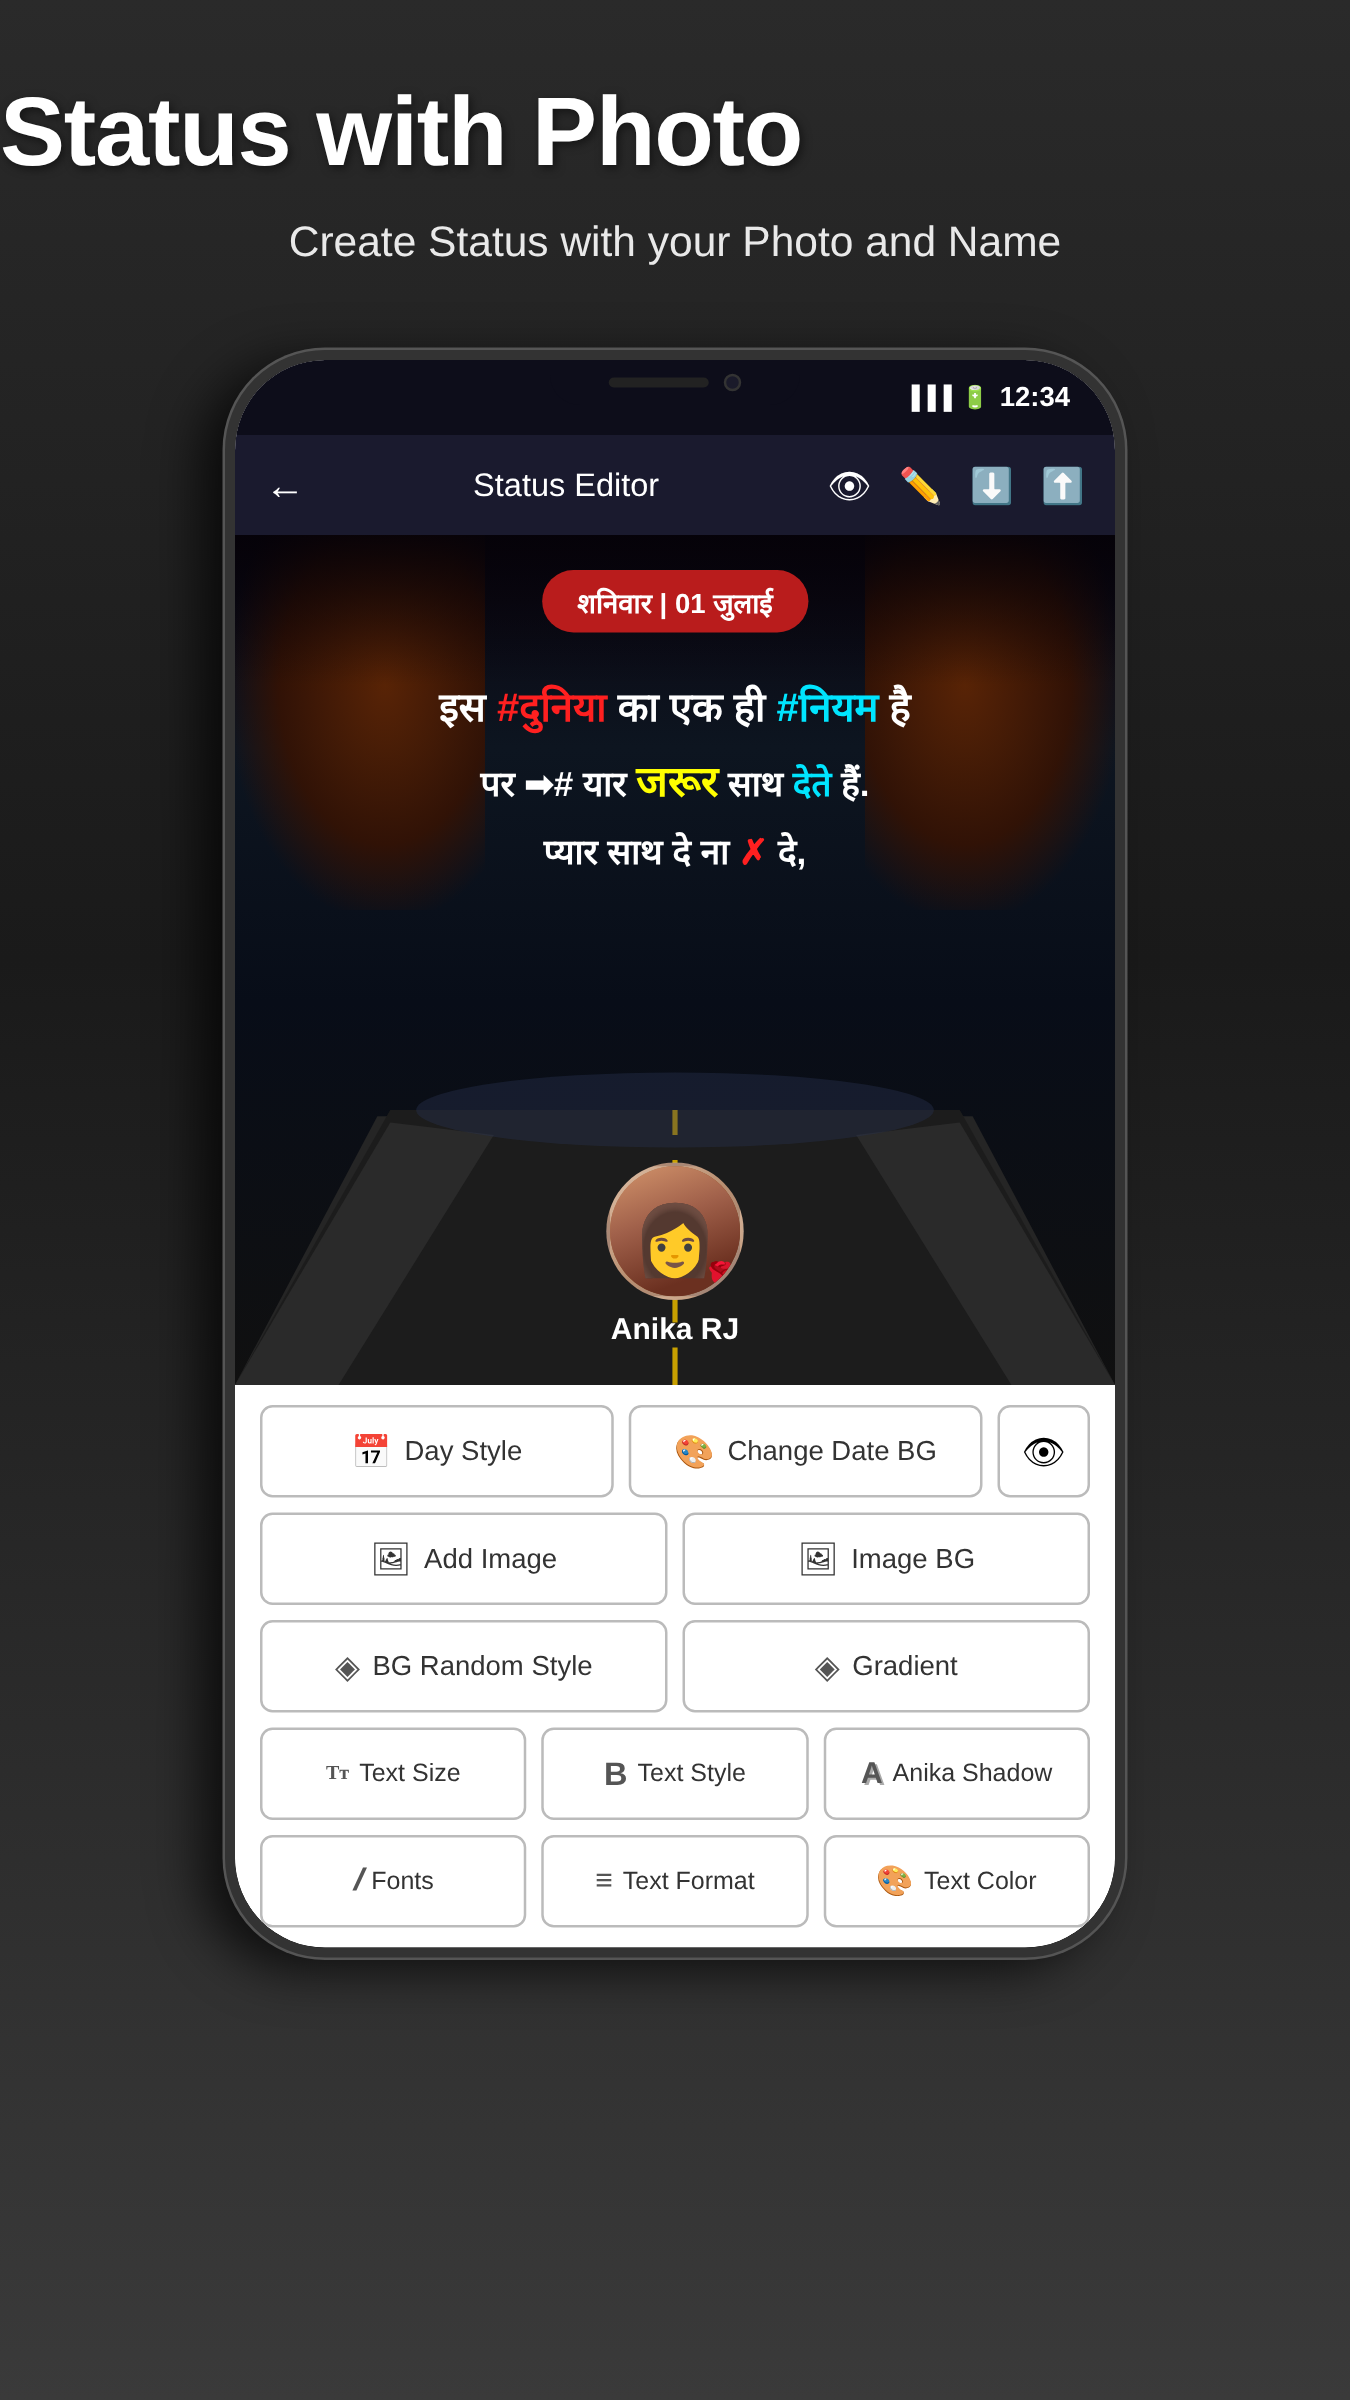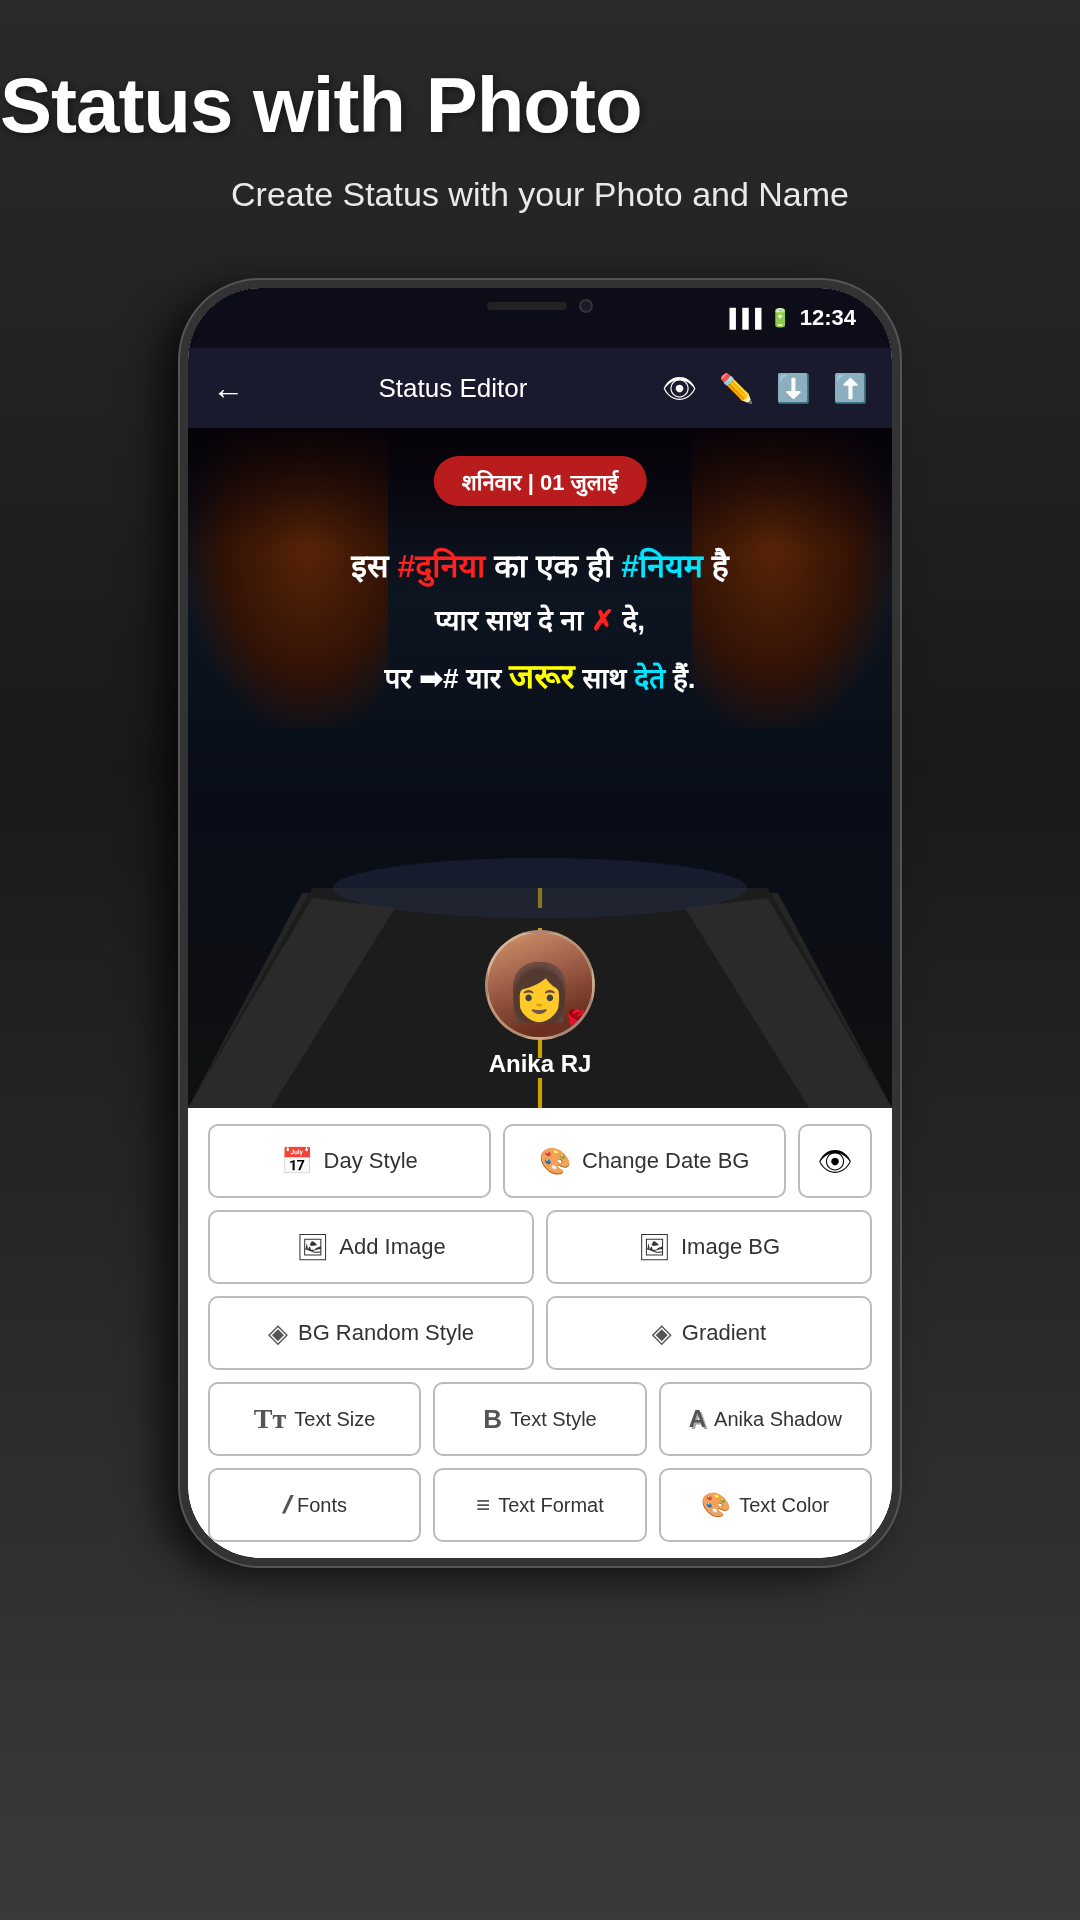--- a/index.html
+++ b/index.html
@@ -84,24 +84,24 @@
 
         <div style="position:absolute; top:28px; left:50%; transform:translateX(-50%); background:#b91c1c; color:white; padding:10px 28px; border-radius:30px; font-size:22px; font-weight:600; white-space:nowrap; z-index:10; font-family:Arial;">
           <span>शनिवार | 01 जुलाई</span>
         </div>
 
         <div style="position:absolute; top:90px; left:0; right:0; padding:20px 24px; text-align:center; z-index:10;">
           <div style="font-size:32px; line-height:1.8; font-weight:600; color:white; font-family:Arial;">
             इस <span style="color:#ff2020; font-weight:900;">#दुनिया</span> का एक ही <span style="color:#00e5ff; font-weight:900;">#नियम</span> है
           </div>
           <div style="font-size:28px; line-height:1.8; font-weight:600; color:white; font-family:Arial;">
-            प्यार साथ दे ना <span style="color:#ff2020; font-weight:900;">✗</span> दे,
+            पर ➡# यार <span style="color:#ffff00; font-weight:900; font-size:34px;">जरूर</span> साथ <span style="color:#00e5ff; font-weight:700;">देते</span> हैं.
           </div>
           <div style="font-size:28px; line-height:1.8; font-weight:600; color:white; font-family:Arial;">
-            पर ➡# यार <span style="color:#ffff00; font-weight:900; font-size:34px;">जरूर</span> साथ <span style="color:#00e5ff; font-weight:700;">देते</span> हैं.
+            प्यार साथ दे ना <span style="color:#ff2020; font-weight:900;">✗</span> दे,
           </div>
         </div>
 
         <div style="position:absolute; bottom:30px; left:50%; transform:translateX(-50%); display:flex; flex-direction:column; align-items:center; gap:10px; z-index:10;">
           <div style="width:110px; height:110px; border-radius:50%; border:3px solid rgba(255,255,255,0.4); overflow:hidden; background:linear-gradient(135deg, #c8956c 0%, #8b4513 50%, #5a3020 100%); display:flex; align-items:center; justify-content:center; position:relative;">
 
             <div style="position:absolute; inset:0; background:linear-gradient(160deg, #d4956c 0%, #a0604a 40%, #6b3020 80%);"></div>
             <div style="position:relative; z-index:1; font-size:55px; line-height:1; margin-top:15px;">👩</div>
 
             <div style="position:absolute; bottom:0; right:0; font-size:24px;">🌹</div>
@@ -143,21 +143,21 @@
             <span>BG Random Style</span>
           </button>
           <button style="flex:1; height:74px; border:2px solid #bbb; border-radius:10px; background:white; display:flex; align-items:center; justify-content:center; gap:10px; cursor:pointer; font-size:22px; color:#333; font-weight:500;">
             <span style="font-size:26px; color:#555;">◈</span>
             <span>Gradient</span>
           </button>
         </div>
 
         <div style="display:flex; gap:12px;">
           <button style="flex:1; height:74px; border:2px solid #bbb; border-radius:10px; background:white; display:flex; align-items:center; justify-content:center; gap:8px; cursor:pointer; font-size:20px; color:#333; font-weight:500;">
-            <span style="font-size:28px; font-weight:900; color:#555; font-family:serif;">Tт</span>
+            <span style="font-size:16px; font-weight:900; color:#555; font-family:serif;">Tт</span>
             <span>Text Size</span>
           </button>
           <button style="flex:1; height:74px; border:2px solid #bbb; border-radius:10px; background:white; display:flex; align-items:center; justify-content:center; gap:8px; cursor:pointer; font-size:20px; color:#333; font-weight:500;">
             <span style="font-size:26px; font-weight:900; color:#555;">B</span>
             <span>Text Style</span>
           </button>
           <button style="flex:1; height:74px; border:2px solid #bbb; border-radius:10px; background:white; display:flex; align-items:center; justify-content:center; gap:8px; cursor:pointer; font-size:20px; color:#333; font-weight:500;">
             <span style="font-size:24px; font-weight:700; color:#555; text-shadow:2px 2px 0 #aaa;">A</span>
             <span>Anika Shadow</span>
           </button>

